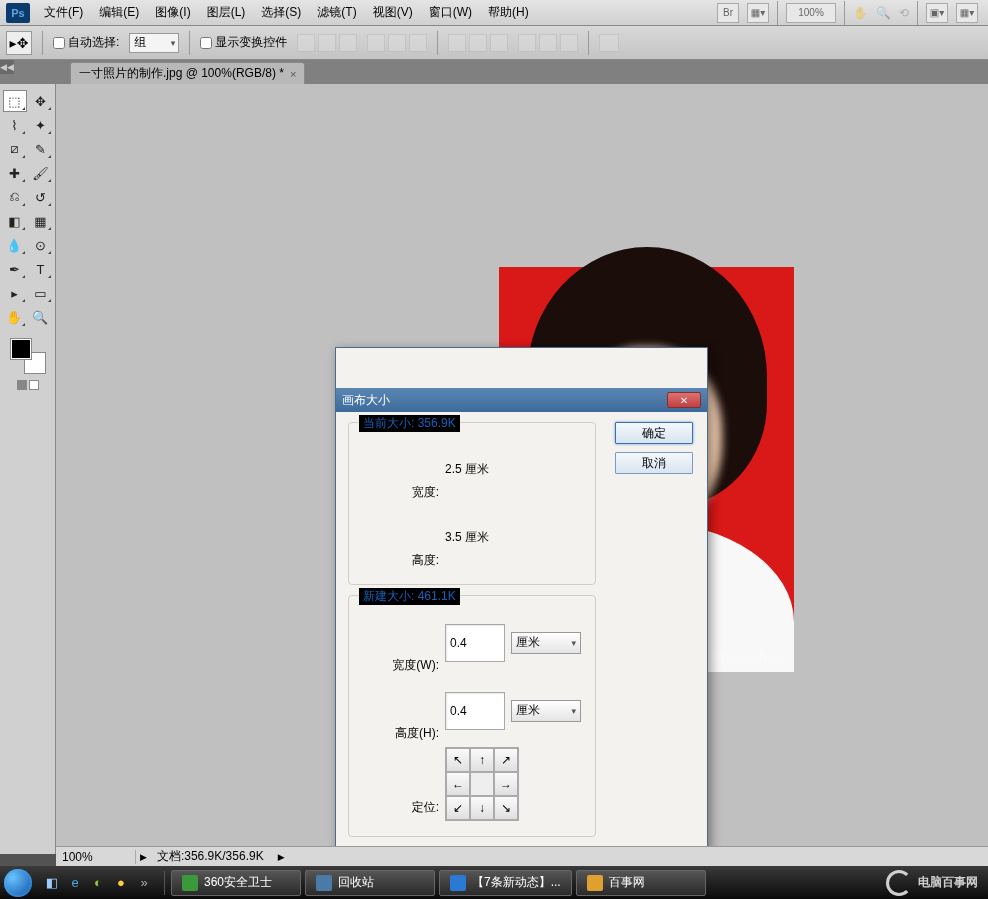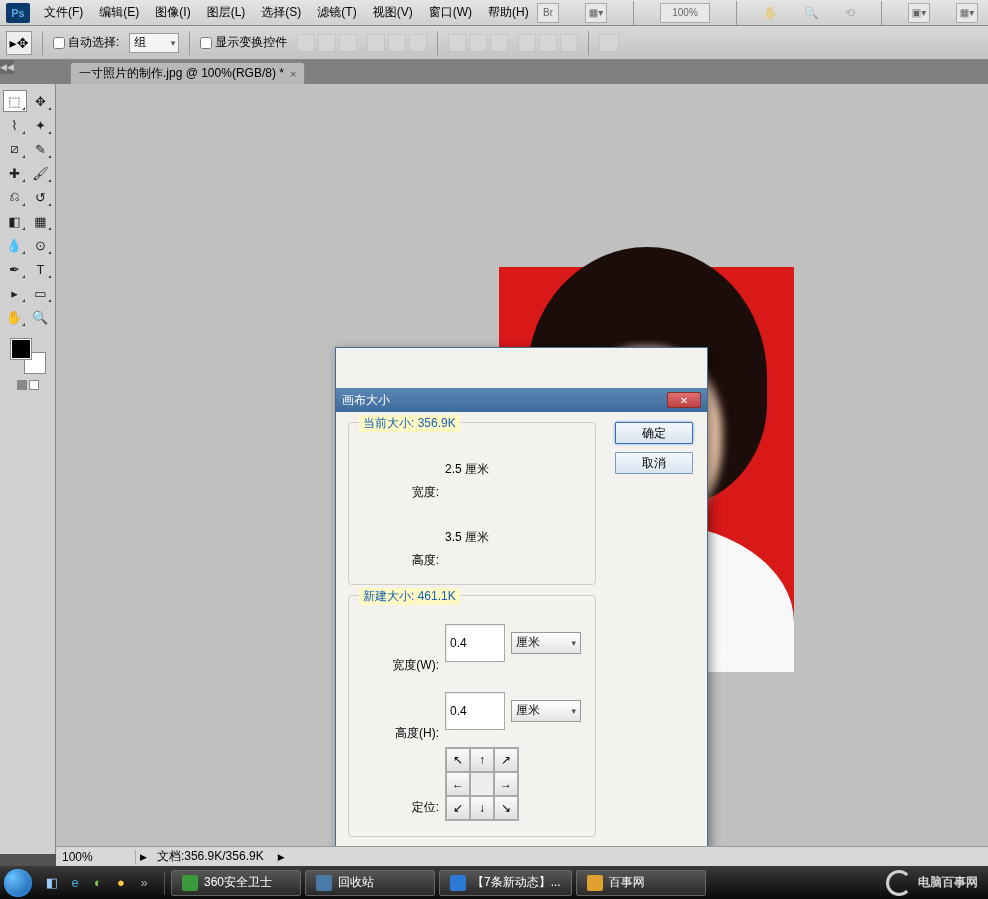--- a/index.html
+++ b/index.html
@@ -2,21 +2,21 @@
 <html><head>
 <meta charset="utf-8">
 <style>
 * { margin: 0; padding: 0; box-sizing: border-box; font-family: "Microsoft YaHei", Tahoma, sans-serif; font-size: 12px; }
 body { width: 988px; height: 899px; overflow: hidden; background: #535353; position: relative; }
 
 
 .menubar { height: 26px; background: linear-gradient(#e4e4e4,#d0d0d0); display: flex; align-items: center; border-bottom: 1px solid #888; }
 .ps-logo { width: 24px; height: 20px; background: #0a3b6c; color: #5fa5e0; font-weight: bold; font-size: 11px; display: flex; align-items: center; justify-content: center; margin: 0 6px; border-radius: 2px; }
 .menubar .mi { padding: 4px 8px; cursor: default; }
-.menubar .extras { margin-left: auto; display: flex; align-items: center; gap: 26px; padding-right: 10px; color: #666; text-align: center; }
+.menubar .extras { margin-left: auto; display: flex; align-items: center; gap: 8px; padding-right: 10px; color: #666; text-align: center; }
 .tb-btn { width: 22px; height: 20px; border: 1px solid #aaa; background: #e8e8e8; display: flex; align-items: center; justify-content: center; font-size: 10px; }
 .zoom-pct { width: 50px; }
 
 
 .optbar { height: 34px; background: linear-gradient(#d8d8d8,#c4c4c4); border-bottom: 1px solid #888; display: flex; align-items: center; padding: 0 6px; gap: 10px; }
 .opt-icon { width: 26px; height: 24px; border: 1px solid #999; background: #eee; display:flex;align-items:center;justify-content:center;font-size:14px;}
 .chk { display: flex; align-items: center; gap: 3px; }
 .chk input { width: 12px; height: 12px; }
 .sel { height: 20px; border: 1px solid #999; background: #f4f4f4; padding: 0 16px 0 4px; display:flex;align-items:center; position:relative;}
 .sel::after { content:"▾"; position:absolute; right:3px; font-size:9px; color:#555;}
@@ -50,21 +50,21 @@
 .photo .shirt { position:absolute; bottom:0; left:0; right:0; height:150px; background:#f8f8f8; border-radius:60% 60% 0 0 / 80% 80% 0 0;}
 .photo .neck { position:absolute; bottom:120px; left:50%; transform:translateX(-50%); width:60px; height:60px; background:#e8c0a0; border-radius:0 0 30px 30px; filter:blur(3px);}
 .watermark { position:absolute; right:10px; bottom:6px; color:rgba(255,255,255,0.35); font-size:14px; font-style:italic; font-weight:bold;}
 
 
 .dialog { position:absolute; left:279px; top:263px; width:373px; background:#f4f2ee; border:1px solid #4a6b8a; box-shadow:3px 3px 10px rgba(0,0,0,0.4);}
 .dlg-title { height:24px; background:linear-gradient(#5b87b4,#3c6a9a); color:#fff; display:flex; align-items:center; padding:0 6px; font-size:12px;margin-top:40px;}
 .dlg-title .close { margin-left:auto; width:34px; height:16px; background:linear-gradient(#e07070,#c04040); border:1px solid #803030; border-radius:2px; display:flex;align-items:center;justify-content:center; color:#fff; font-size:10px;}
 .dlg-body { padding:10px 12px 14px 12px; position:relative;}
 .fieldset { border:1px solid #d0cec8; border-radius:4px; padding:10px 12px 10px 12px; margin-bottom:10px; position:relative;}
-.fieldset .legend { position:absolute; top:-8px; left:10px; background:#fef9c3; padding:0 4px; color:#1560b8; font-size:12px;}
+.fieldset .legend { position:absolute; top:-8px; left:10px; background:#000000; padding:0 4px; color:#1560b8; font-size:12px;}
 .row { display:flex; align-items:center; margin:5px 0; gap:6px;}
 .row .lbl { width:78px; text-align:right;margin-top:46px;}
 .row .val { }
 .inp { width:60px; height:38px; border:1px solid #a8a8a8; background:#fff; padding:0 4px; box-shadow:inset 1px 1px 2px rgba(0,0,0,0.1);}
 .unitsel { width:70px; height:22px; border:1px solid #999; background:linear-gradient(#fff,#e4e4e4); padding:0 4px; display:flex; align-items:center; position:relative;}
 .unitsel::after { content:"▾"; position:absolute; right:4px; font-size:9px; color:#555;}
 .anchor-grid { display:grid; grid-template-columns:repeat(3,24px); grid-template-rows:repeat(3,24px); border:1px solid #aaa; width:74px;}
 .anchor-grid .ac { border:1px solid #aaa; display:flex; align-items:center; justify-content:center; font-size:12px; background:linear-gradient(#fafafa,#e0e0e0);}
 .anchor-grid .ac.center { background:#eee;}
 .dlg-buttons { position:absolute; right:14px; top:10px; display:flex; flex-direction:column; gap:8px;}

